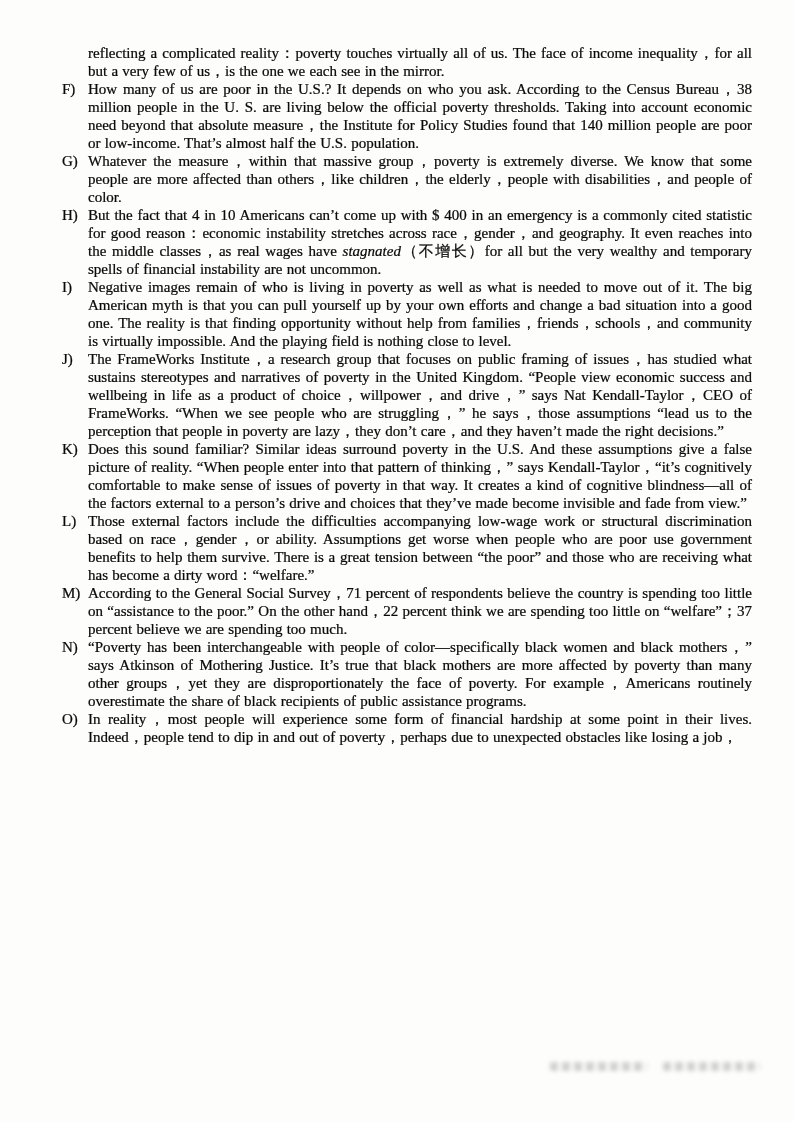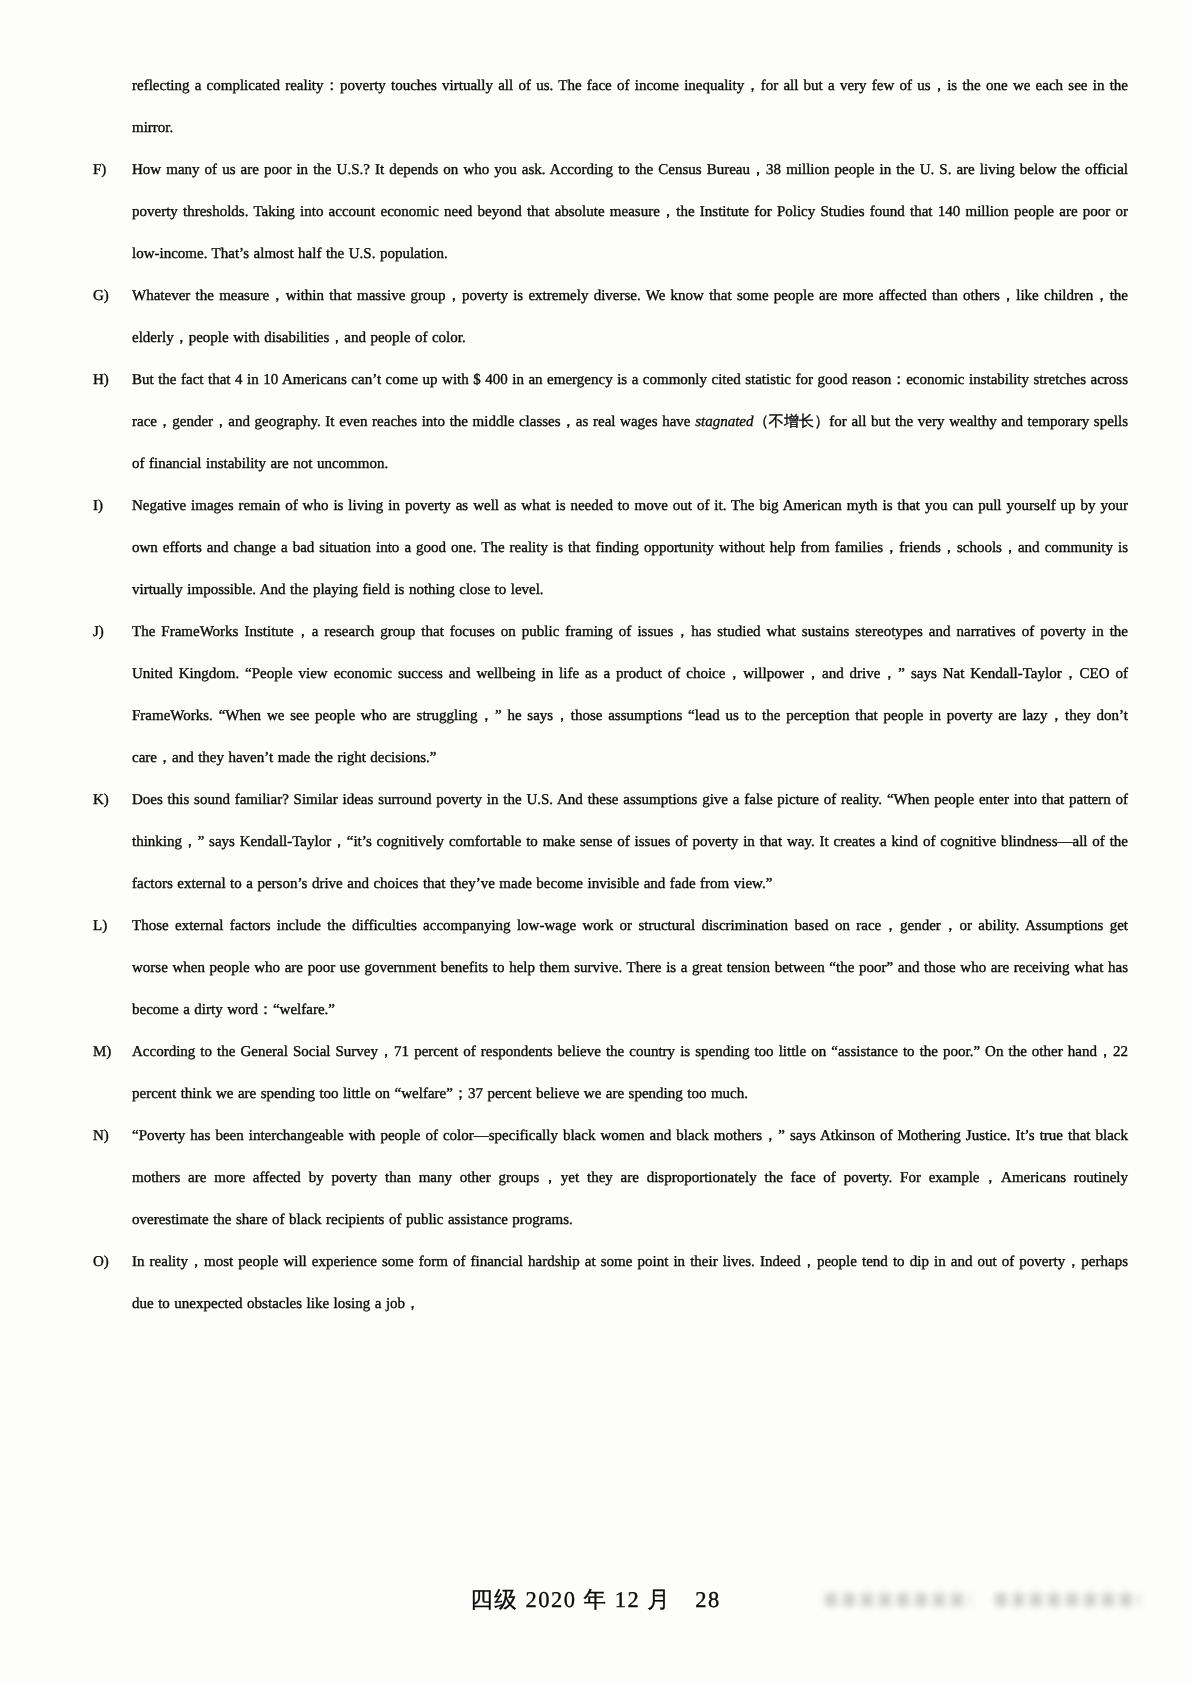--- a/index.html
+++ b/index.html
@@ -16,22 +16,22 @@
   .passage {
     position: absolute;
     top: 44px;
     left: 62px;
     width: 690px;
   }
   .para {
     position: relative;
     padding-left: 26px;
     text-align: justify;
-    font-size: 10px;
-    line-height: 28px;
+    font-size: 15px;
+    line-height: 18px;
     word-spacing: 0.5px;
     font-family: Liberation Serif, serif;
   }
   .plabel {
     position: absolute;
     left: 0;
     top: 0;
     white-space: nowrap;
   }
   .ptext i { font-style: italic; }
@@ -119,20 +119,19 @@
       <span class="ptext">“Poverty has been interchangeable with people of color—specifically black women and black mothers，” says Atkinson of Mothering Justice. It’s true that black mothers are more affected by poverty than many other groups，yet they are disproportionately the face of poverty. For example，Americans routinely overestimate the share of black recipients of public assistance programs.</span>
     </div>
 
     <div class="para">
       <span class="plabel">O)</span>
       <span class="ptext">In reality，most people will experience some form of financial hardship at some point in their lives. Indeed，people tend to dip in and out of poverty，perhaps due to unexpected obstacles like losing a job，</span>
     </div>
 
   </div>
 
-  <div class="footer">四级 2020 年 12 月　28</div>
 
   <div class="watermark">
     <span class="wm-blob"></span>
     <span class="wm-blob"></span>
   </div>
 
 </div>
 
 </body></html>

